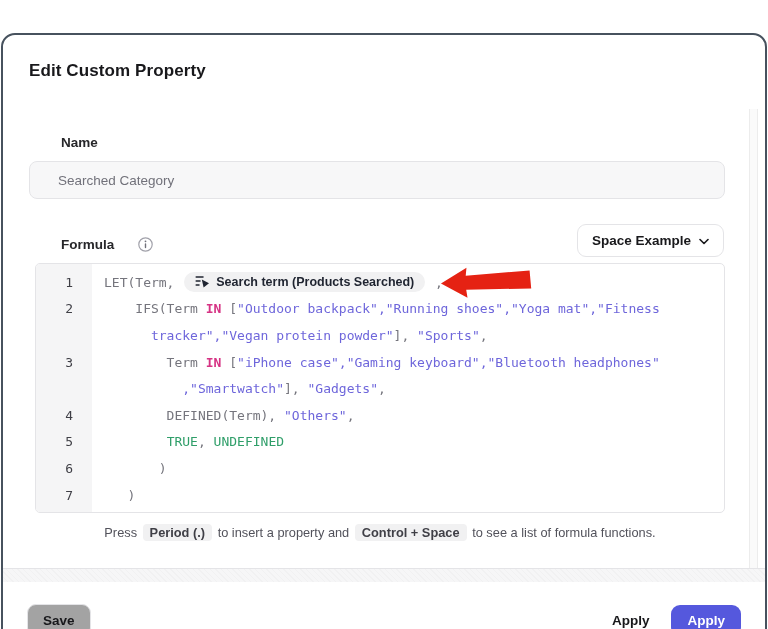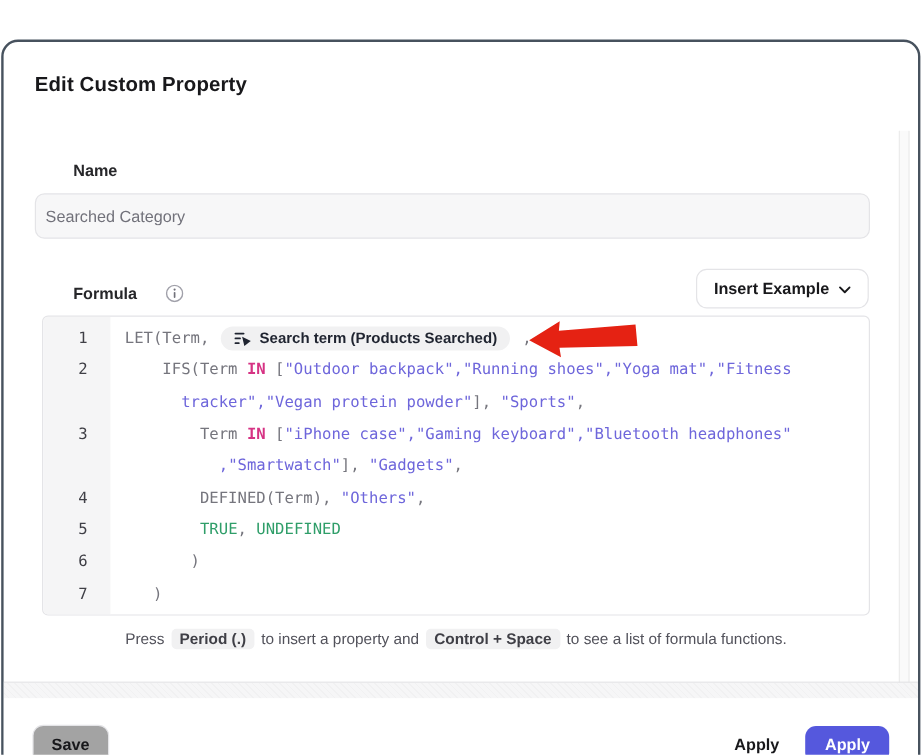--- a/index.html
+++ b/index.html
@@ -17,21 +17,21 @@
   .scroll-track {
     position:absolute; top:74px; bottom:84px; right:7px; width:9px;
     background:#fafafa; border-left:1px solid #ececec; border-right:1px solid #ececec;
   }
   
   .field-label { position:absolute; font-size:13.5px; font-weight:700; color:#27272a;padding-left:32px; }
   .name-label { left:26px; top:100px; }
   .name-input {
     position:absolute; left:26px; right:40px; top:126px; height:38px;
     background:#f7f7f8; border:1px solid #e4e4e7; border-radius:8px;
-    font-size:13.5px; color:#71717a; padding:0 8px;
+    font-size:13.5px; color:#71717a; padding:0 28px;
     font-family:"Liberation Sans", sans-serif;
   }
   
   .formula-label-row { position:absolute; left:26px; top:202px; display:flex; align-items:flex-start; gap:24px; }
   .info-icon { width:15px; height:15px; display:inline-block; }
   .insert-example {
     position:absolute; right:41px; top:189px; height:33px;
     display:flex; align-items:center; gap:8px; padding:0 14px;
     background:#fff; border:1px solid #e4e4e7; border-radius:9px;
     font-size:13.5px; font-weight:600; color:#18181b; cursor:pointer;
@@ -50,21 +50,21 @@
   }
   .code-cell {
     white-space:pre; font-family:"DejaVu Sans Mono", monospace;
     font-size:13px; color:#75757d; padding-left:12px; display:flex; align-items:center;
   }
   .tk-d { color:#75757d; }
   .tk-k { color:#d63384; font-weight:700; }
   .tk-s { color:#6e66db; }
   .tk-b { color:#2f9e69; }
   .chip {
-    display:inline-flex; align-items:center; gap:6px;
+    display:inline-flex; align-items:flex-start; gap:6px;
     background:#f1f1f2; border-radius:11px; padding:3px 11px; margin:0 2px;
     font-family:"Liberation Sans", sans-serif;
   }
   .chip-label { font-size:12.5px; font-weight:700; color:#1f2430; white-space:nowrap; }
   
   .arrow { position:absolute; left:437px; top:230px; width:92px; height:36px; transform:rotate(-2deg); }
   
   .help {
     position:absolute; left:32px; right:40px; top:490px; text-align:center;
     font-size:12.8px; color:#52525b;
@@ -113,21 +113,21 @@
       <span class="info-icon">
         <svg width="15" height="15" viewBox="0 0 15 15">
           <circle cx="7.5" cy="7.5" r="6.7" fill="none" stroke="#a1a1aa" stroke-width="1.2"></circle>
           <circle cx="7.5" cy="4.3" r="0.9" fill="#71717a"></circle>
           <rect x="6.8" y="6.3" width="1.4" height="5" rx="0.7" fill="#71717a"></rect>
         </svg>
       </span>
     </div>
 
     <button class="insert-example">
-      <span>Insert Example</span>
+      <span>Space Example</span>
       <span>
         <svg width="10" height="7" viewBox="0 0 10 7">
             <path d="M1 1.5 L5 5.5 L9 1.5" fill="none" stroke="#18181b" stroke-width="1.6" stroke-linecap="round" stroke-linejoin="round"></path>
           </svg>
       </span>
     </button>
 
     <div class="editor">
       <div class="gutter-bg"></div>
       <div class="code-rows">

